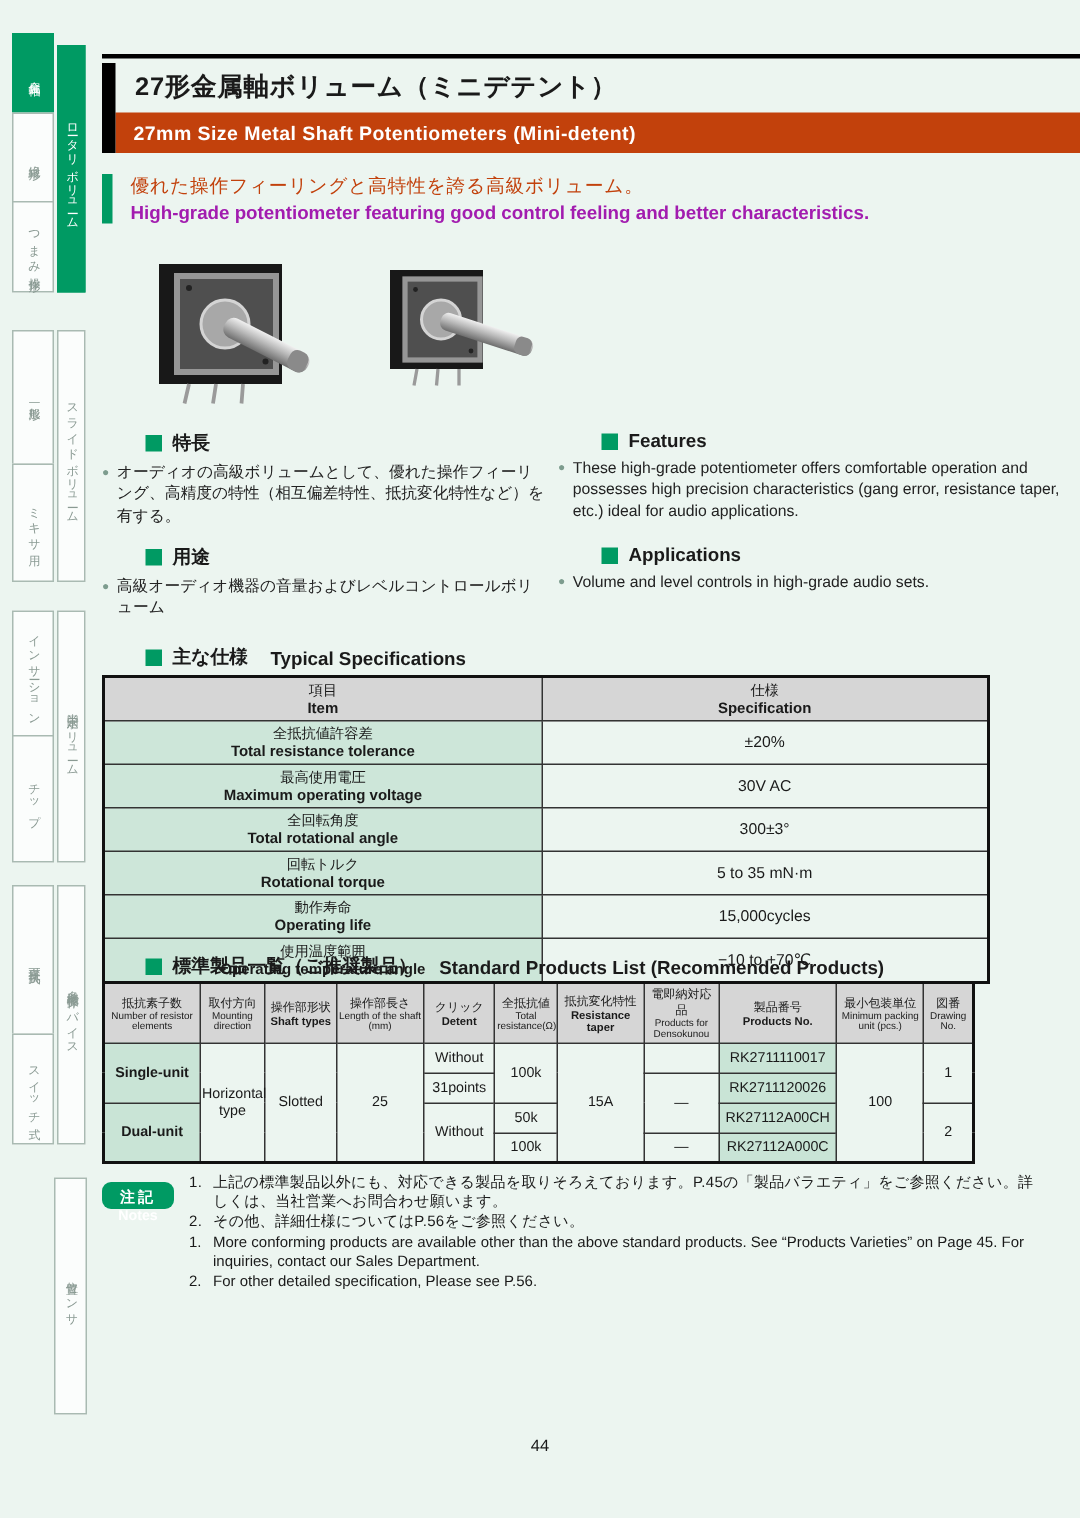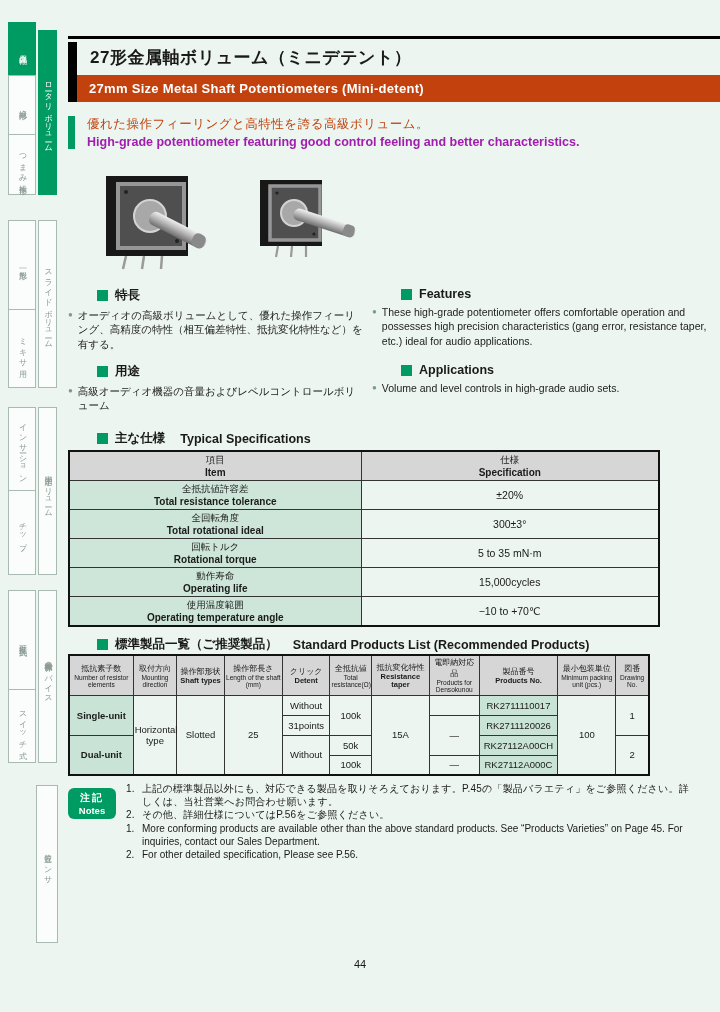--- a/index.html
+++ b/index.html
@@ -71,21 +71,21 @@
   .ph-jp { font-size:8px; }
   .ph-en { font-size:6.6px; line-height:1.1; }
   .ph-en.b { font-weight:bold; font-size:7.5px; }
   .prod-table td { font-size:9.5px; height:20px; }
   .cell-green { background:#c9e4d6; }
   .unit-cell { font-weight:bold; }
   .part-cell { font-size:8.5px; }
 
   
   .notes-badge {
-    left:68px; top:788px; width:48px; height:31px; background:#009a63; border-radius:6px;
+    left:68px; top:788px; width:48px; height:18px; background:#009a63; border-radius:6px;
     color:#fff; text-align:center; font-weight:bold; padding-top:3px;
   }
   .notes-badge .b1 { font-size:10px; letter-spacing:2px; }
   .notes-badge .b2 { font-size:9.5px; }
   .notes-list { left:126px; top:782px; width:572px; }
   .note-item { position:relative; padding-left:16px; font-size:10px; line-height:1.32; color:#1a1a1a; }
   .note-item .num { position:absolute; left:0; top:0; }
   .note-item.jp { letter-spacing:0.2px; }
 
   .page-num { left:0; right:0; top:958px; text-align:center; font-size:11px; }
@@ -280,22 +280,29 @@
   </tr>
   <tr>
     <td class="item-cell">
       <div class="cell-jp">全抵抗値許容差</div>
       <div class="cell-en">Total resistance tolerance</div>
     </td>
     <td class="spec-val">±20%</td>
   </tr>
   <tr>
     <td class="item-cell">
+      <div class="cell-jp">最高使用電圧</div>
+      <div class="cell-en">Maximum operating voltage</div>
+    </td>
+    <td class="spec-val">30V AC</td>
+  </tr>
+  <tr>
+    <td class="item-cell">
       <div class="cell-jp">全回転角度</div>
-      <div class="cell-en">Total rotational ideal</div>
+      <div class="cell-en">Total rotational angle</div>
     </td>
     <td class="spec-val">300±3°</td>
   </tr>
   <tr>
     <td class="item-cell">
       <div class="cell-jp">回転トルク</div>
       <div class="cell-en">Rotational torque</div>
     </td>
     <td class="spec-val">5 to 35 mN·m</td>
   </tr>

